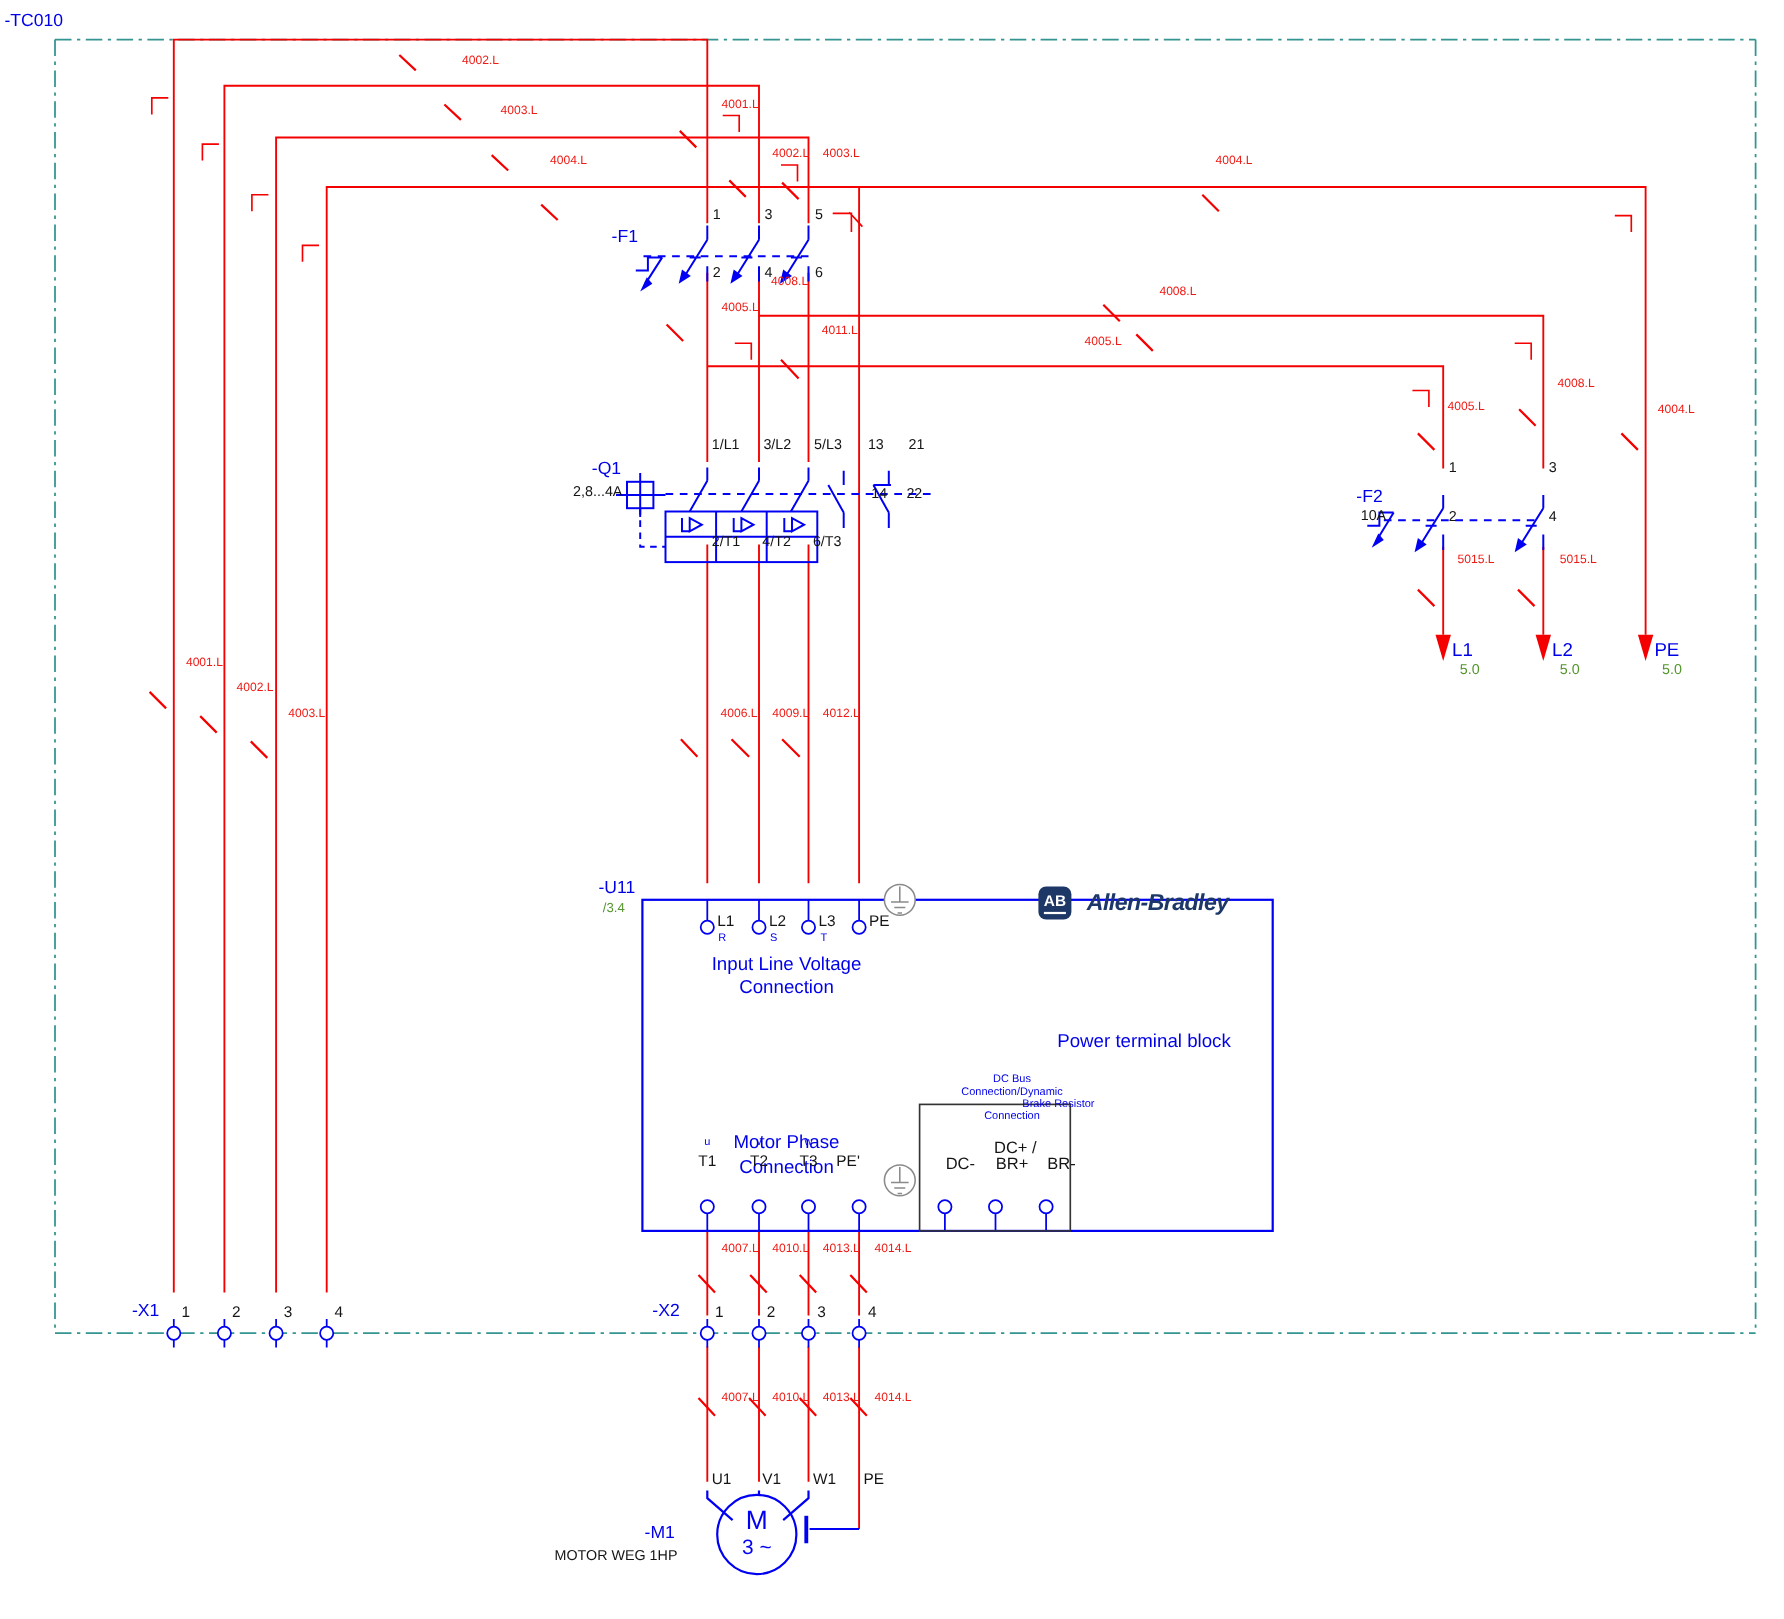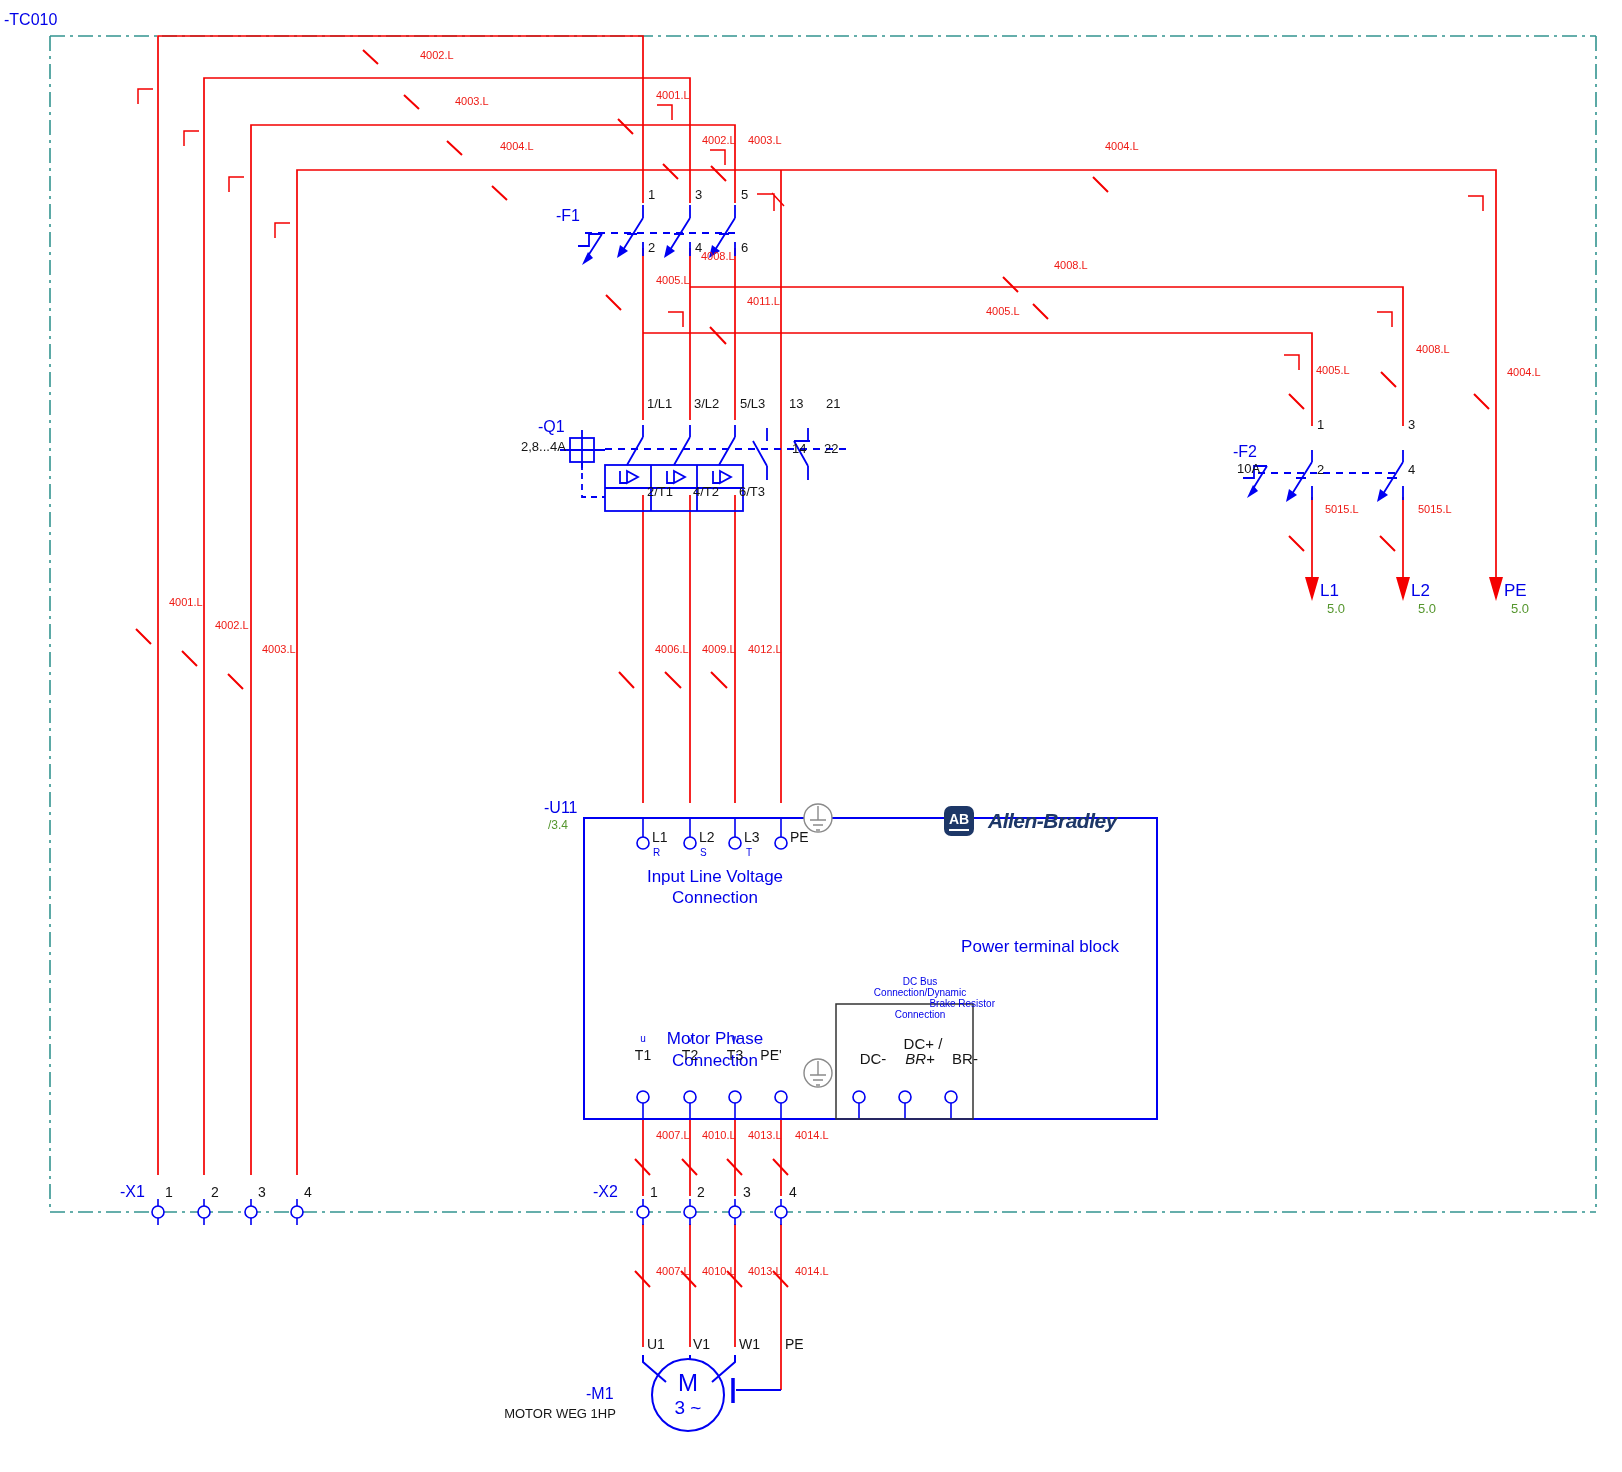--- a/index.html
+++ b/index.html
@@ -275,21 +275,21 @@
   <div class="ov tn ctr" style="left:690px;top:1048px;font-size:14px;">T2</div>
   <div class="ov tn ctr" style="left:735px;top:1048px;font-size:14px;">T3</div>
   <div class="ov tn ctr" style="left:771px;top:1048px;font-size:14px;">PE'</div>
 
   <div class="ov dcb" style="left:845px;top:977px;width:150px;">DC Bus</div>
   <div class="ov dcb" style="left:845px;top:988px;width:150px;">Connection/Dynamic</div>
   <div class="ov dcb" style="left:845px;top:999px;width:150px;text-align:right;">Brake Resistor</div>
   <div class="ov dcb" style="left:845px;top:1010px;width:150px;">Connection</div>
   <div class="ov dct ctr" style="left:873px;top:1051px;">DC-</div>
   <div class="ov dct ctr" style="left:923px;top:1036px;">DC+ /</div>
-  <div class="ov dct ctr" style="left:920px;top:1051px;font-style:italic;">BR+</div>
+  <div class="ov dct ctr" style="left:920px;top:1051px;">BR+</div>
   <div class="ov dct ctr" style="left:965px;top:1051px;">BR-</div>
 
   <div class="ov cn" style="left:120px;top:1184px;">-X1</div>
   <div class="ov tn" style="left:165px;top:1185px;font-size:14px;">1</div>
   <div class="ov tn" style="left:211px;top:1185px;font-size:14px;">2</div>
   <div class="ov tn" style="left:258px;top:1185px;font-size:14px;">3</div>
   <div class="ov tn" style="left:304px;top:1185px;font-size:14px;">4</div>
 
   <div class="ov cn" style="left:593px;top:1184px;">-X2</div>
   <div class="ov tn" style="left:650px;top:1185px;font-size:14px;">1</div>

